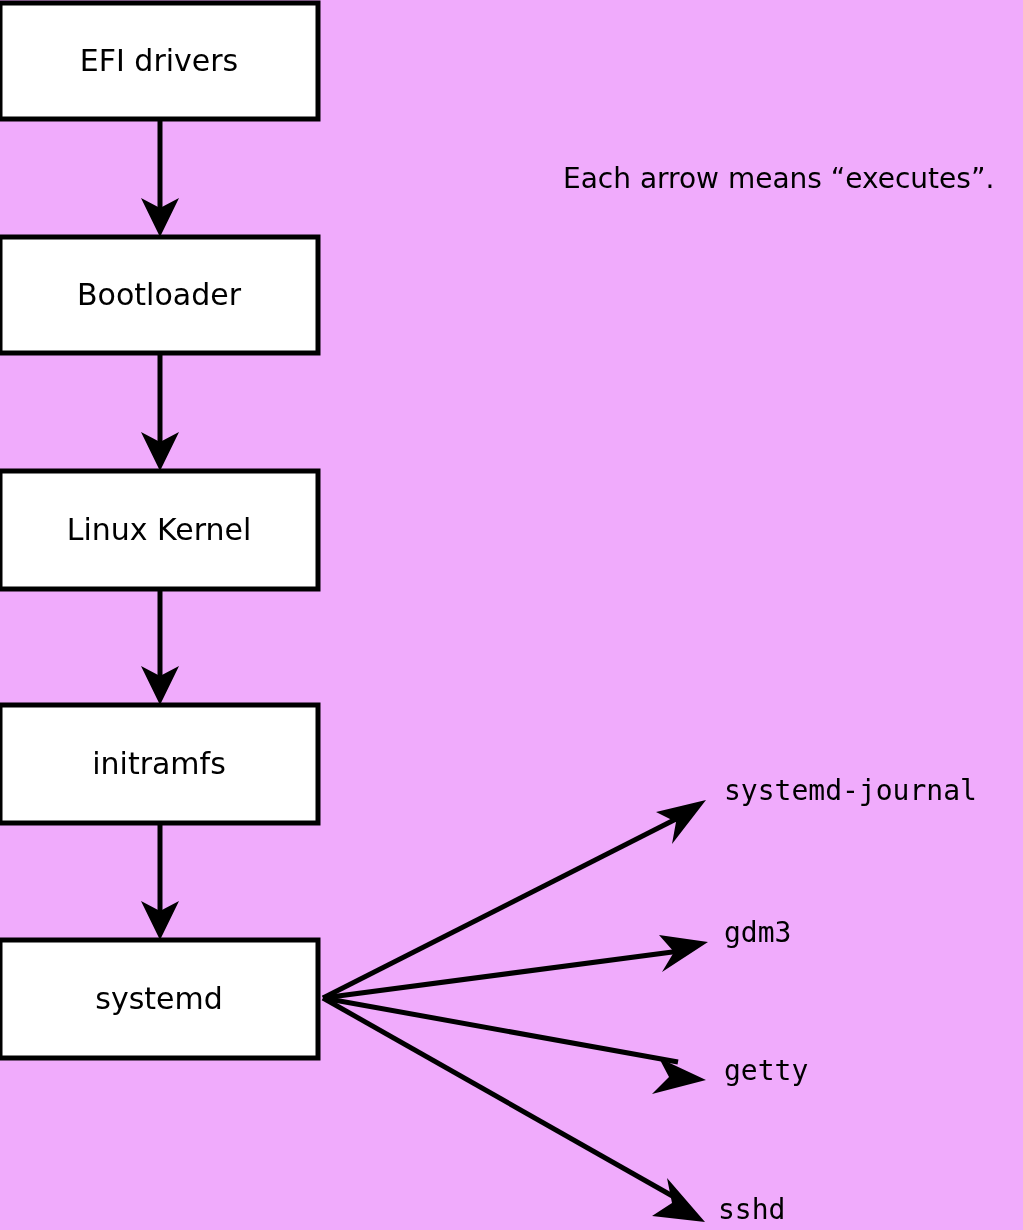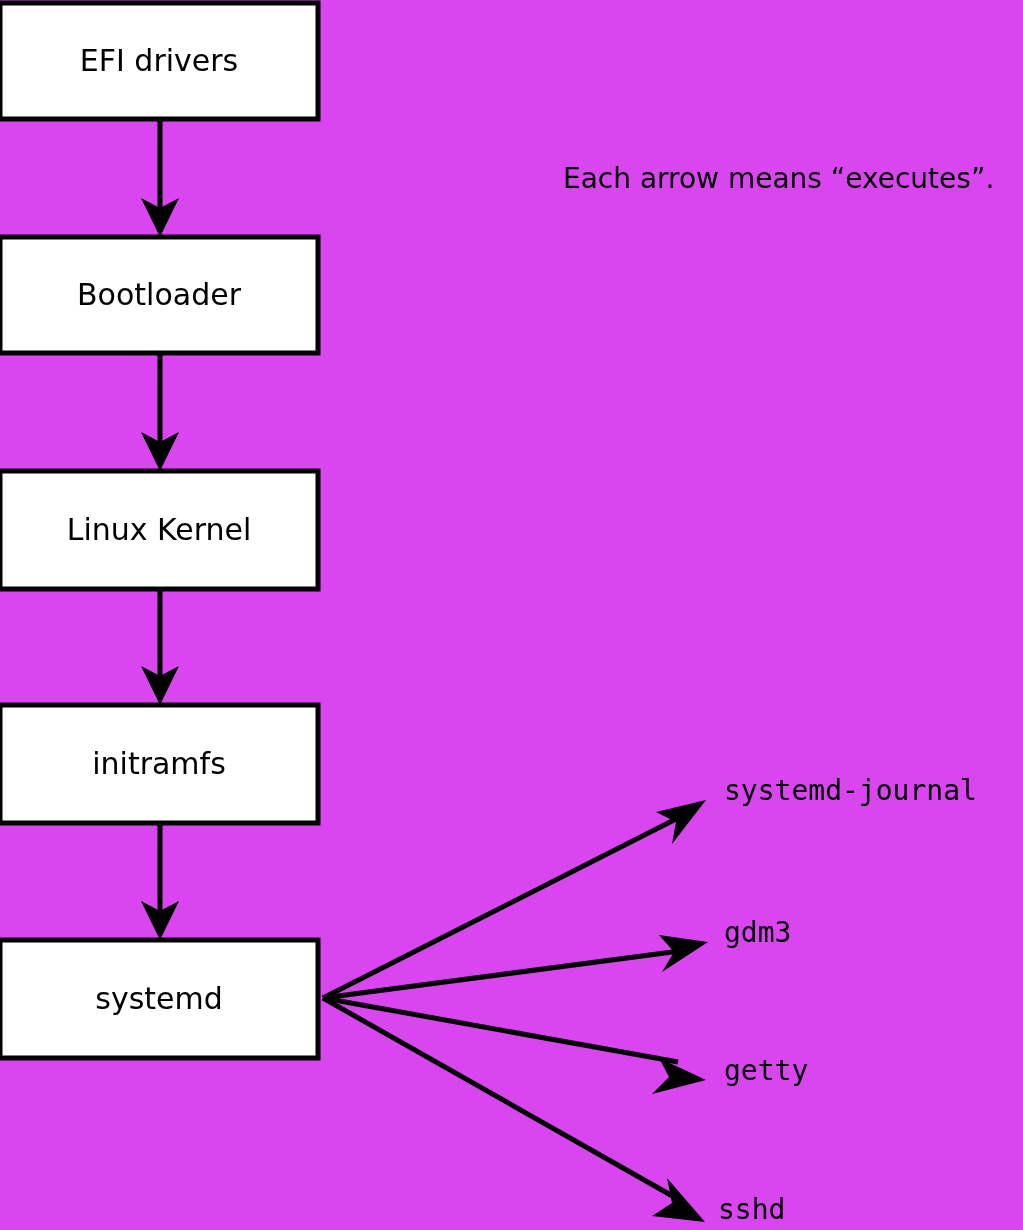--- a/index.html
+++ b/index.html
@@ -8,21 +8,21 @@
     padding: 0;
     background: #ffffff;
   }
   body {
     font-family: "DejaVu Sans", sans-serif;
   }
   #page {
     position: relative;
     width: 1023px;
     height: 1230px;
-    background: #d946ef;
+    background: #f0abfc;
     overflow: hidden;
   }
   #diagram-svg {
     position: absolute;
     left: 0;
     top: 0;
     width: 1023px;
     height: 1230px;
     display: block;
   }

